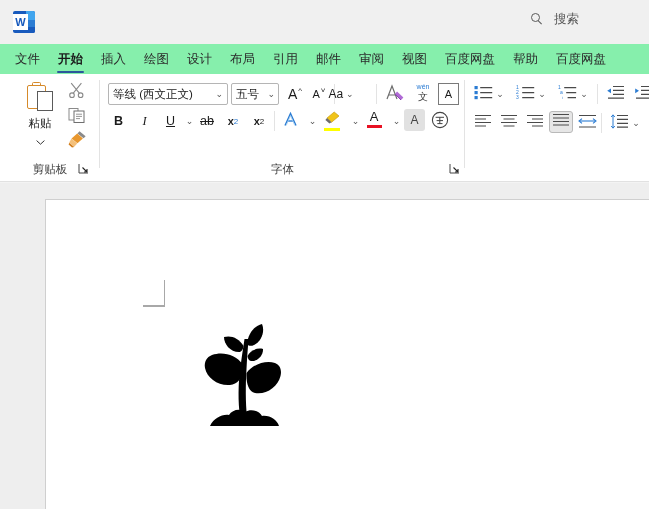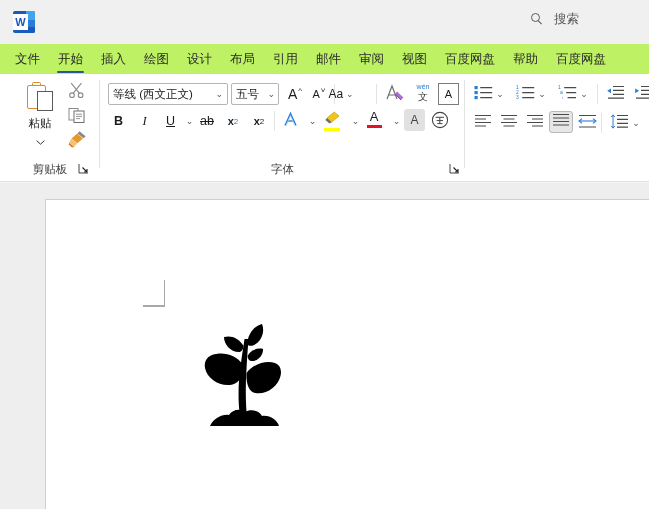--- a/index.html
+++ b/index.html
@@ -60,30 +60,30 @@
     position:absolute; left:7px; top:7px; width:5px; height:1.3px;
     background:#5a5a5a; transform:rotate(45deg); transform-origin:left center;
   }
   .searchbox .sp{
     margin-left:10px; font-size:12.5px; color:#555; white-space:nowrap;
   }
 
   
   .tabstrip{
     position:absolute; left:0; top:44px; width:649px; height:30px;
-    background:#bef264;
+    background:#86efac;
     display:flex; align-items:center;
   }
   .tab{
     position:relative; height:30px; line-height:30px;
     padding:0 9px; font-size:12.5px; color:#2b2b2b;
     white-space:nowrap; cursor:default;
   }
   .tab:first-child{ margin-left:6px; }
-  .tab.active{ font-weight:normal; color:#1b1b1b; }
+  .tab.active{ font-weight:bold; color:#1b1b1b; }
   .tab.active::after{
     content:""; position:absolute; left:8px; right:8px; bottom:1px;
     height:2.2px; background:#2b579a; border-radius:1px;
   }
 
   
   .ribbon{
     position:absolute; left:0; top:74px; width:649px; height:108px;
     background:#ffffff;
     border-bottom:1px solid #e1e1e1;

